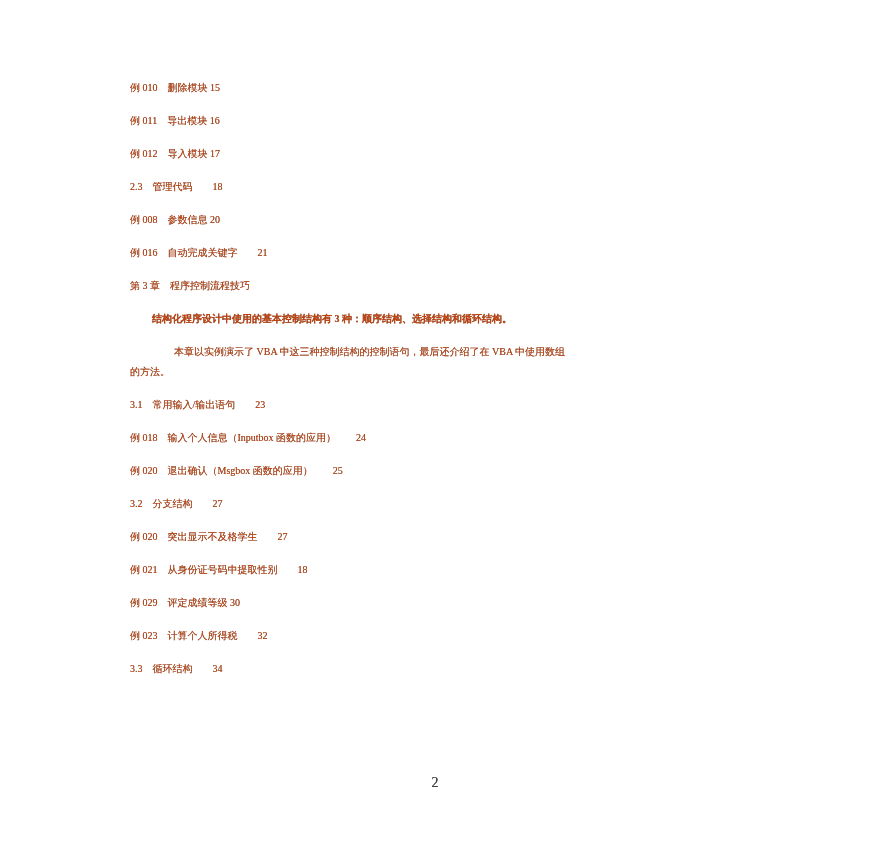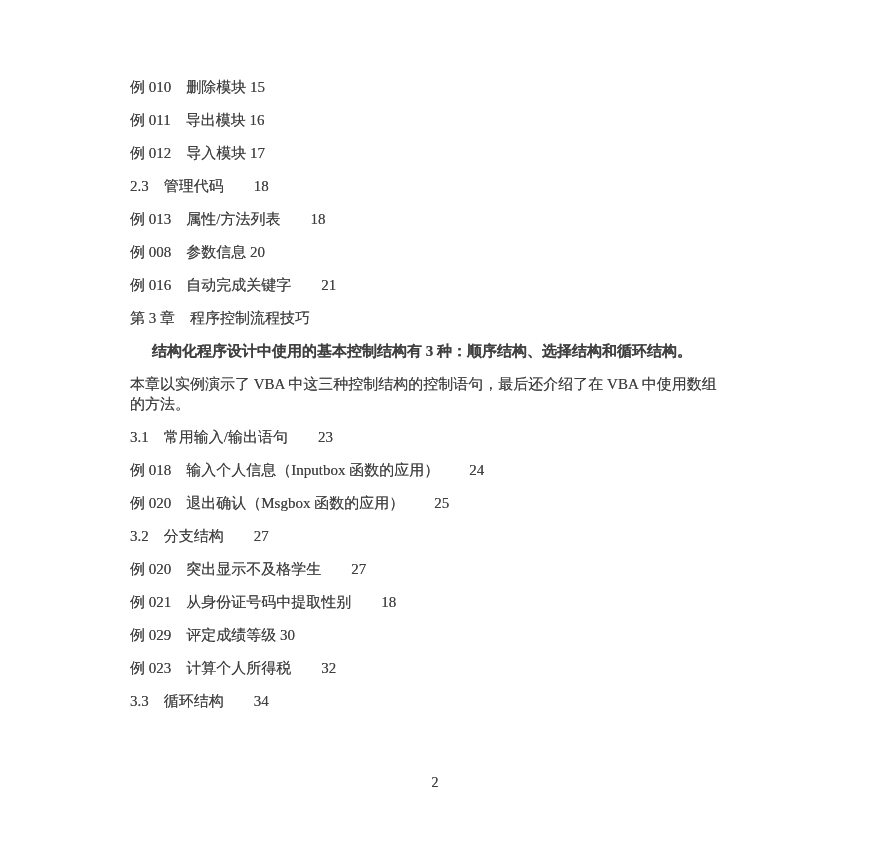--- a/index.html
+++ b/index.html
@@ -19,33 +19,34 @@
     background: #ffffff;
     overflow: hidden;
   }
   .doc-content {
     position: absolute;
     top: 80px;
     left: 130px;
     right: 105px;
   }
   .line {
-    font-size: 15px;
+    font-size: 10px;
     line-height: 15px;
     margin: 0 0 18px 0;
     white-space: pre-wrap;
-    color: #404040;
+    color: #c2410c;
     text-shadow: 0 0 0.6px rgba(70,70,70,0.75);
   }
   .line.indent {
     padding-left: 22px;
     font-weight: bold;
   }
   .line.tight {
     margin-bottom: 5px;
+    margin-left: 44px;
   }
   .page-number {
     position: absolute;
     top: 776px;
     left: 0;
     width: 100%;
     text-align: center;
     font-size: 14px;
     line-height: 14px;
     color: #3a3a3a;
@@ -54,21 +55,20 @@
 </style>
 </head>
 <body>
 
 <div class="doc-page">
   <div class="doc-content">
     <div class="line">例 010　删除模块 15</div>
     <div class="line">例 011　导出模块 16</div>
     <div class="line">例 012　导入模块 17</div>
     <div class="line">2.3　管理代码　　18</div>
-    <div class="line">例 013　属性/方法列表　　18</div>
     <div class="line">例 008　参数信息 20</div>
     <div class="line">例 016　自动完成关键字　　21</div>
     <div class="line">第 3 章　程序控制流程技巧</div>
     <div class="line indent">结构化程序设计中使用的基本控制结构有 3 种：顺序结构、选择结构和循环结构。</div>
     <div class="line tight">本章以实例演示了 VBA 中这三种控制结构的控制语句，最后还介绍了在 VBA 中使用数组</div>
     <div class="line">的方法。</div>
     <div class="line">3.1　常用输入/输出语句　　23</div>
     <div class="line">例 018　输入个人信息（Inputbox 函数的应用）　　24</div>
     <div class="line">例 020　退出确认（Msgbox 函数的应用）　　25</div>
     <div class="line">3.2　分支结构　　27</div>

